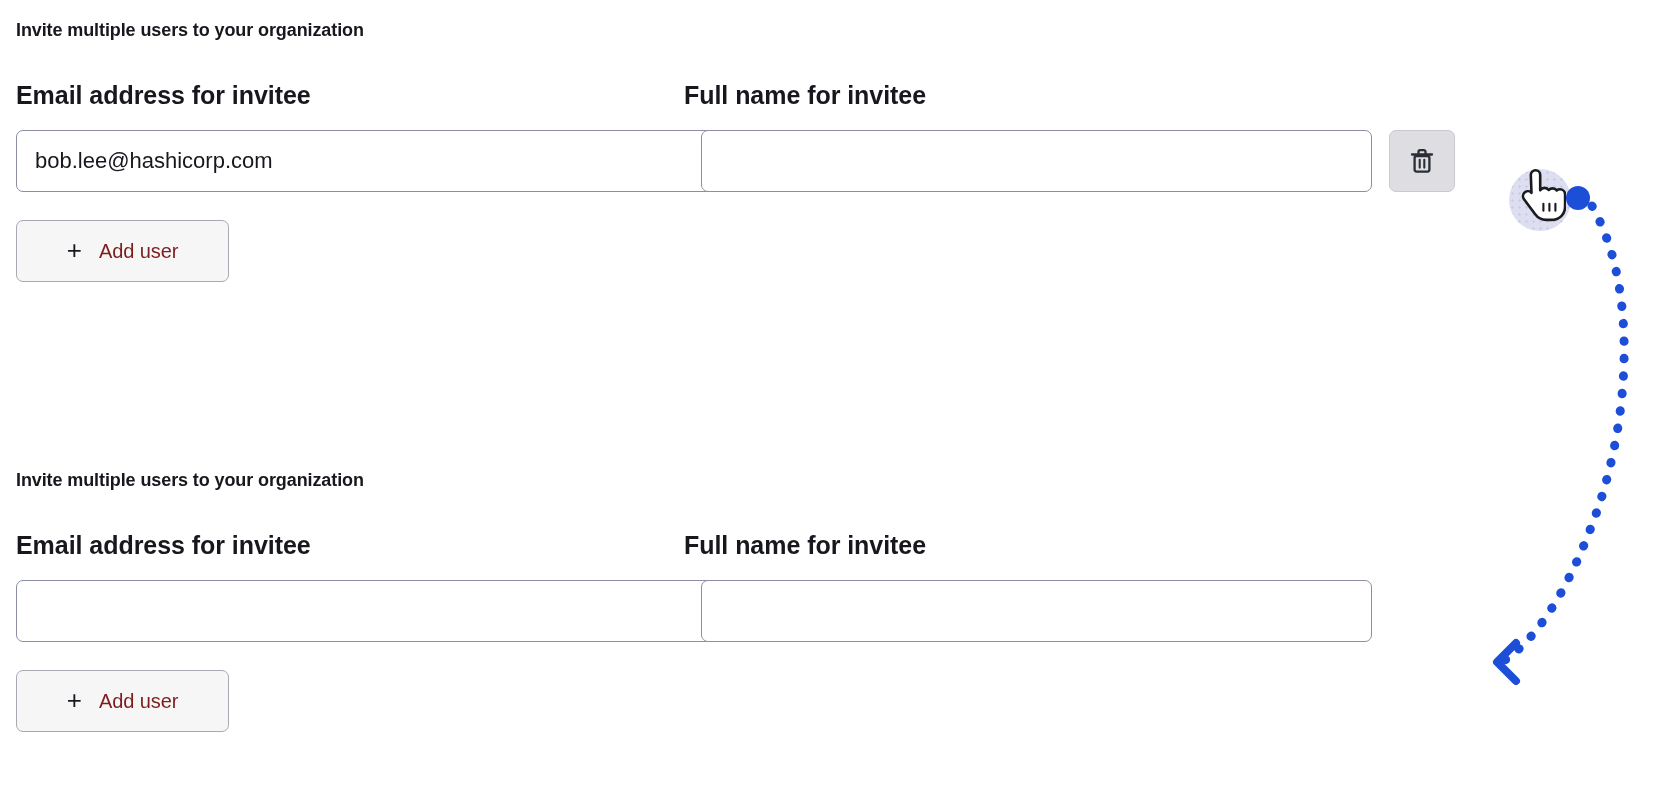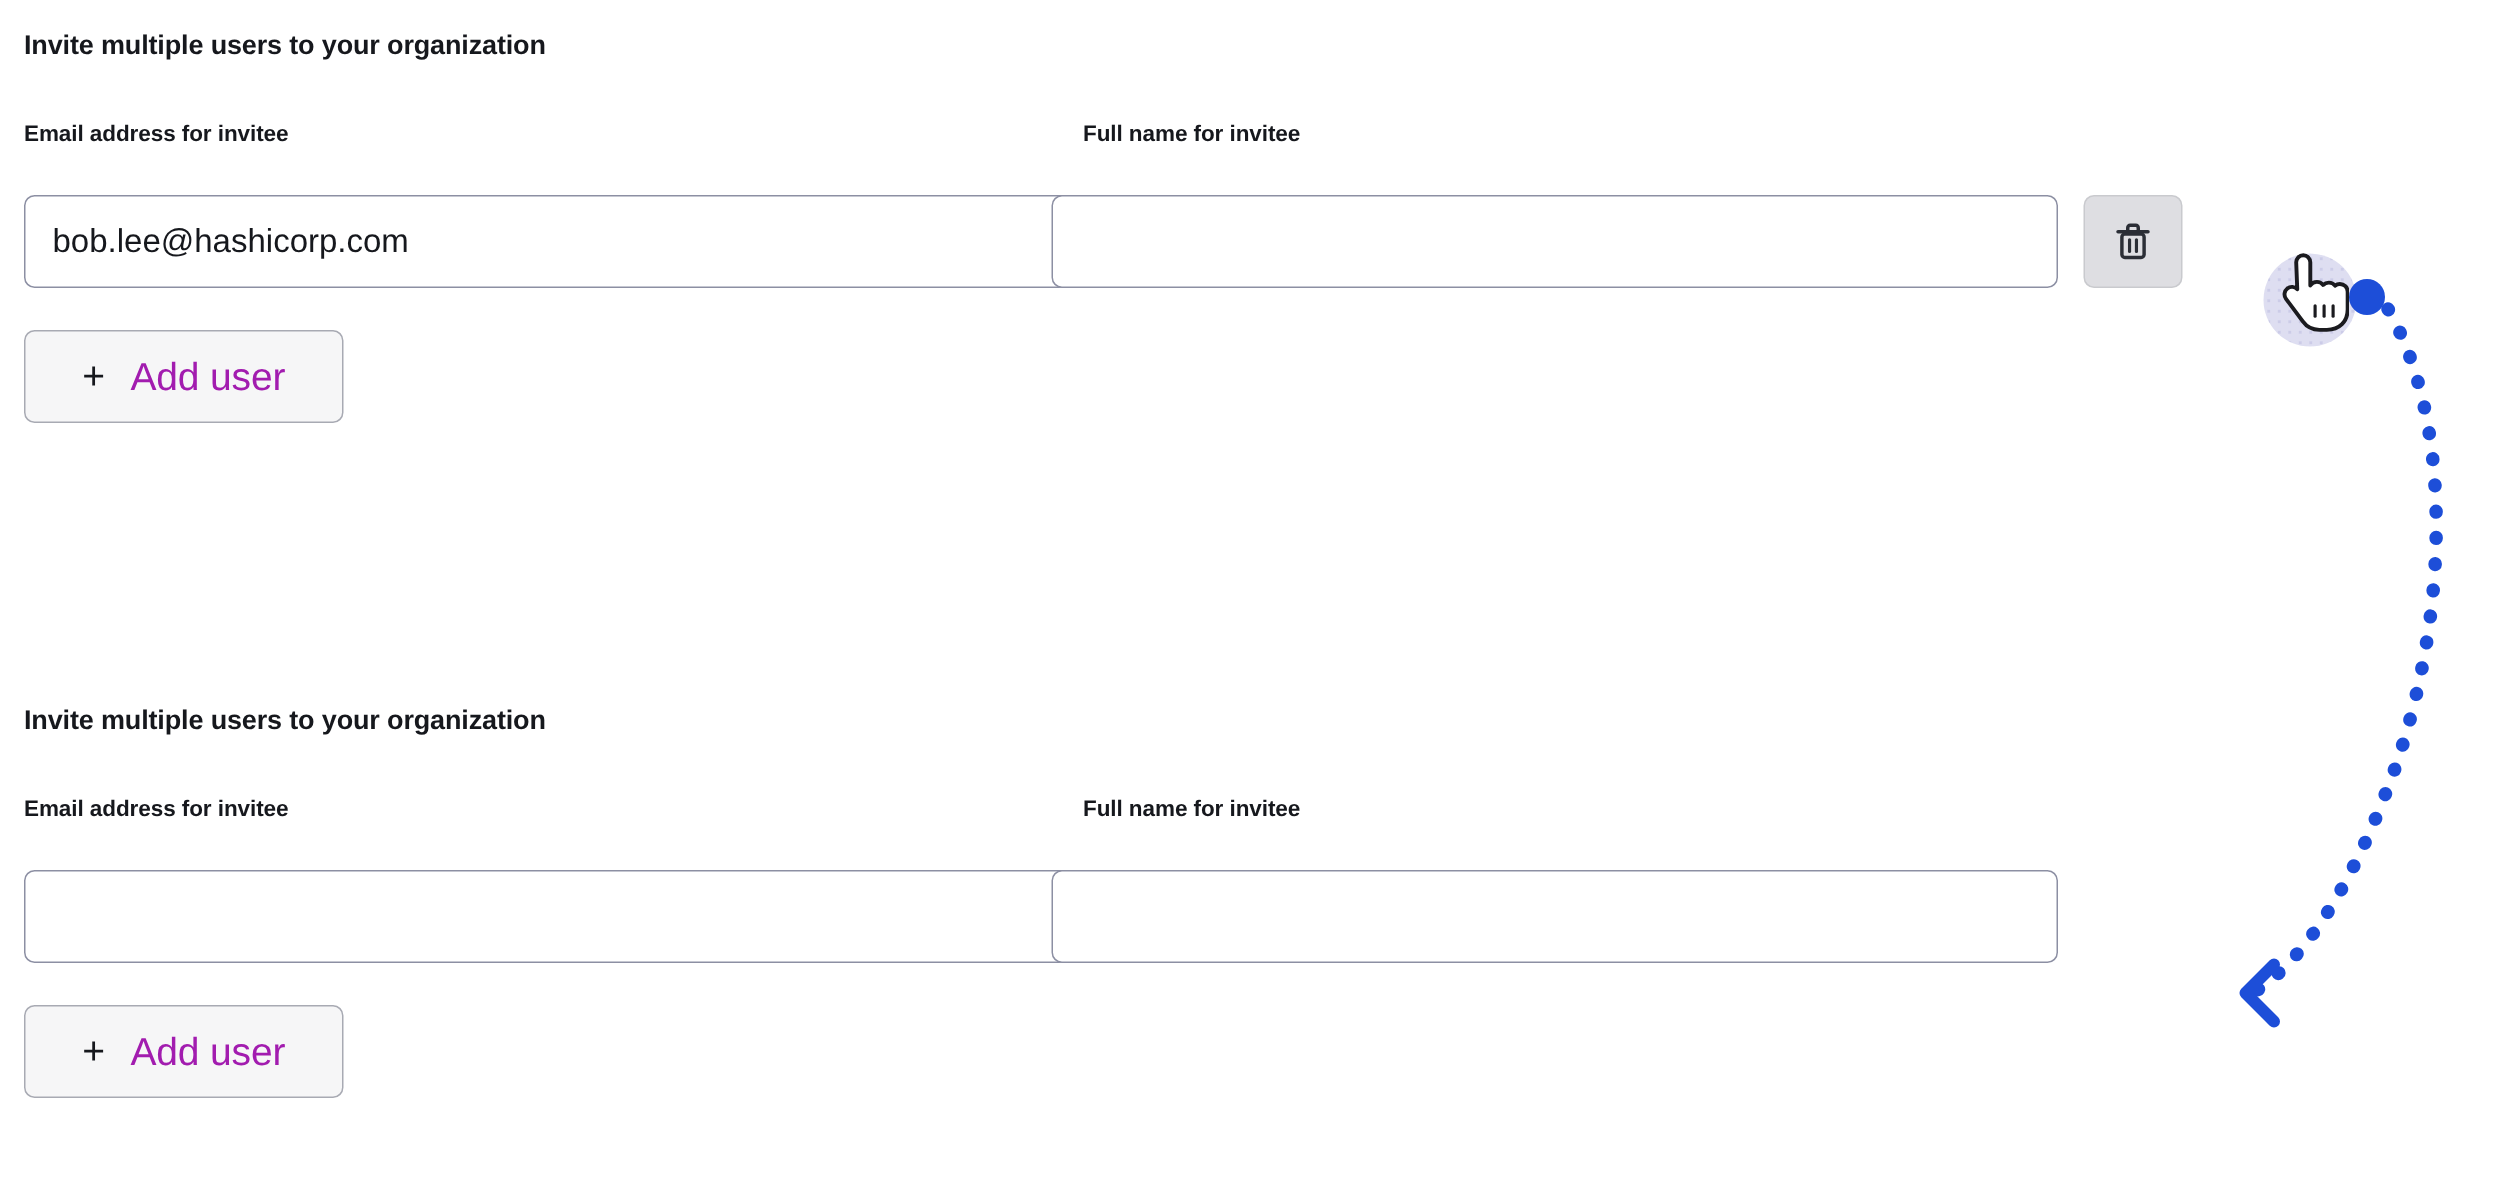--- a/index.html
+++ b/index.html
@@ -37,28 +37,28 @@
     font-size: 18px;
     font-weight: 600;
     letter-spacing: -0.1px;
     color: #16181d;
     white-space: nowrap;
   }
 
   .field-label {
     position: absolute;
     top: 81px;
-    font-size: 15px;
+    font-size: 25px;
     font-weight: 600;
     letter-spacing: -0.05px;
     color: #16181d;
     white-space: nowrap;
   }
   .field-label.col-email { left: 16px; }
-  .field-label.col-name  { left: 722px; }
+  .field-label.col-name  { left: 684px; }
 
   .text-input {
     position: absolute;
     top: 130px;
     height: 62px;
     box-sizing: border-box;
     background: #ffffff;
     border: 1.6px solid #8c8fa3;
     border-radius: 7px;
     font-family: "Liberation Sans", sans-serif;
@@ -110,23 +110,23 @@
     padding: 0;
   }
   .add-user-button .plus-glyph {
     font-size: 26px;
     font-weight: 400;
     color: #16181d;
     line-height: 1;
     margin-top: -2px;
   }
   .add-user-button .btn-label {
-    font-size: 26px;
+    font-size: 20px;
     font-weight: 400;
-    color: #a21caf;
+    color: #7f1d1d;
     letter-spacing: -0.1px;
   }
 
   
   .annotation-layer {
     position: absolute;
     inset: 0;
     pointer-events: none;
   }
 

